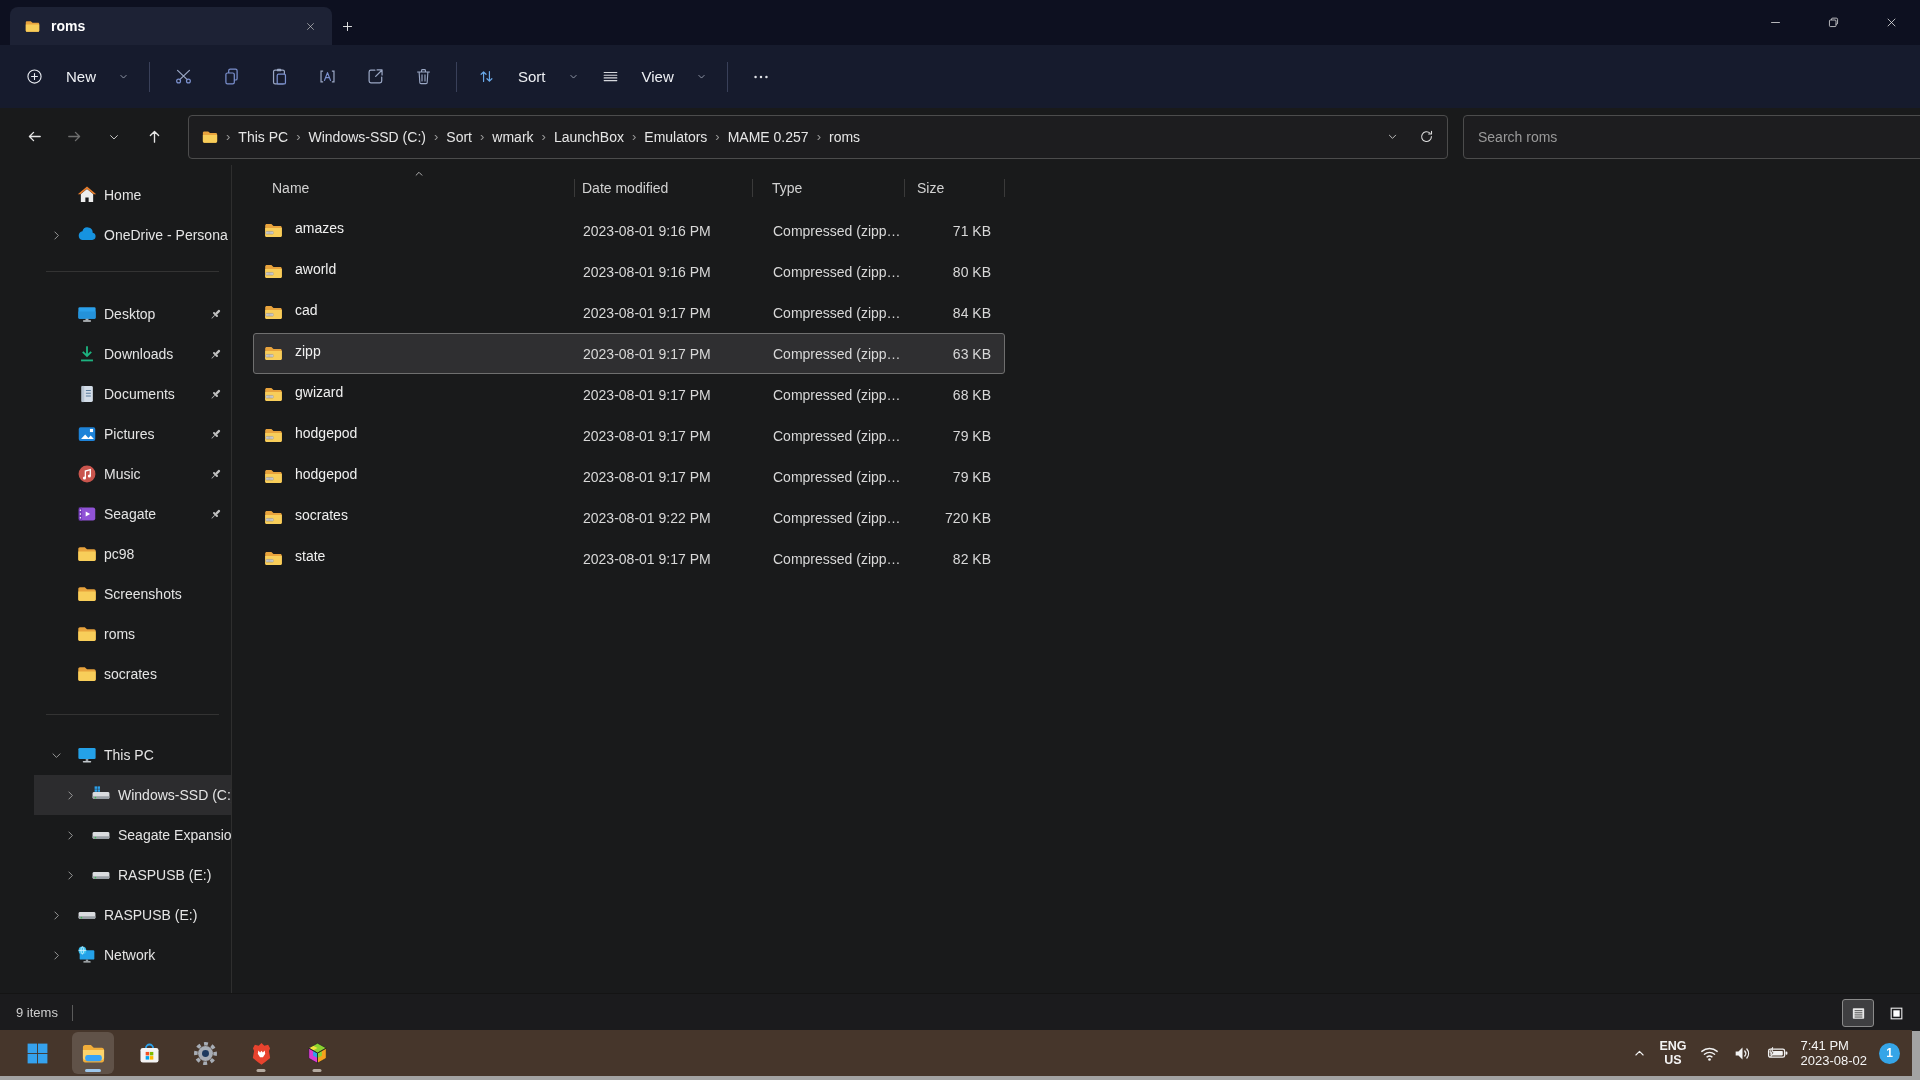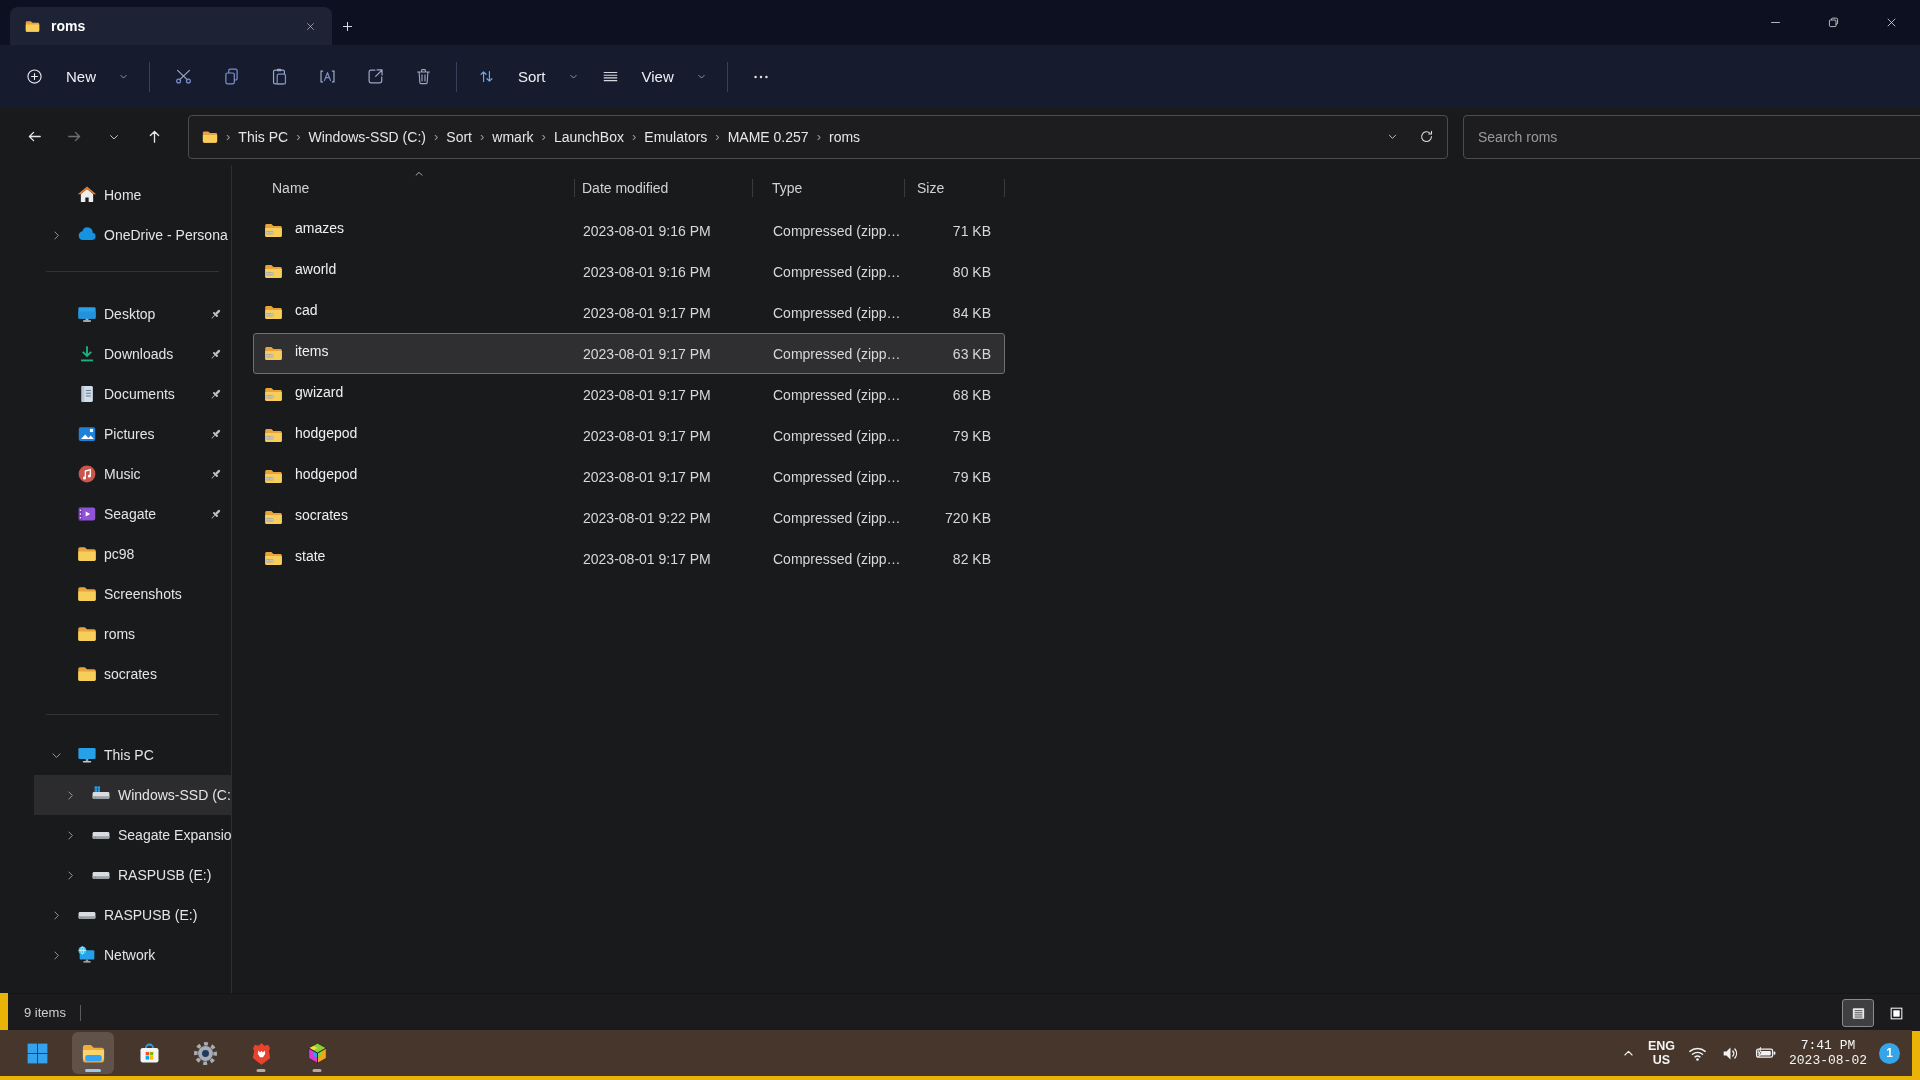--- a/index.html
+++ b/index.html
@@ -1,16 +1,16 @@
 <!DOCTYPE html>
 <html><head>
 <meta charset="utf-8">
 <style>
   html,body{margin:0;padding:0;background:#000;}
-  .screen{position:relative;width:1920px;height:1080px;background:#eab308;overflow:hidden;
+  .screen{position:relative;width:1920px;height:1080px;background:#a3a3a3;overflow:hidden;
           font-family:"Liberation Sans",sans-serif;color:#e8e8e8;font-size:14px;}
   svg{display:block}
   .ic{flex:none}
 
   
   .titlebar{position:absolute;left:0;top:0;right:0;height:45px;background:#0d1020;}
   .tab{position:absolute;left:10px;top:7px;width:300px;height:38px;background:#1d2235;
        border-radius:8px 8px 0 0;display:flex;align-items:center;padding:0 8px 0 14px;gap:10px;}
   .tab-title{font-weight:700;font-size:14px;color:#fff;white-space:nowrap;}
   .tab-close{margin-left:auto;width:28px;height:26px;border-radius:4px;display:flex;align-items:center;justify-content:center;color:#cfcfcf;}
@@ -70,37 +70,37 @@
   .row.sel{background:#2f2f31;border-color:#6f6f6f;}
   .c-name{display:flex;gap:11px;padding-left:9px;color:#f0f0f0;}
   .c-name .ic{width:21px;height:21px;}
   .c-date,.c-type{color:#d8d8d8;}
   .c-date{padding-left:7px;}
   .c-type{padding-left:19px;}
   .c-size{text-align:right;padding-right:15px;color:#d8d8d8;}
 
   
   .statusbar{position:absolute;left:0;right:0;top:993px;height:37px;background:#1b1b1d;border-top:1px solid #141414;
-             display:flex;align-items:center;padding:0 16px;font-size:13px;color:#cfcfcf;margin-left:8px;}
+             display:flex;align-items:center;padding:0 16px;font-size:13px;color:#cfcfcf;}
   .st-sep{width:1px;height:16px;background:#5a5a5a;margin-left:14px;}
   .viewtoggles{position:absolute;right:8px;top:5px;display:flex;gap:6px;}
   .vbtn{width:30px;height:26px;display:flex;align-items:center;justify-content:center;border-radius:3px;border:1px solid transparent;}
   .vbtn.active{background:#3f3f41;border-color:#8a8a8a;}
 
   
   .taskbar{position:absolute;left:0;right:8px;top:1030px;height:46px;background:#46362b;display:flex;align-items:center;}
   .tapps{display:flex;align-items:center;gap:14px;padding-left:16px;}
   .tico{width:42px;height:42px;display:flex;align-items:center;justify-content:center;position:relative;border-radius:6px;}
   .tico svg{width:27px;height:27px;}
   .tico.active{background:rgba(255,255,255,.14);}
   .tico.active::after{content:"";position:absolute;bottom:2px;left:50%;transform:translateX(-50%);width:16px;height:3px;border-radius:2px;background:#9ec7ec;}
   .tico.dot::after{content:"";position:absolute;bottom:2px;left:50%;transform:translateX(-50%);width:9px;height:3px;border-radius:2px;background:#b3a99f;}
   .tray{margin-left:auto;display:flex;align-items:center;gap:12px;padding-right:12px;}
   .lang{font-size:12.5px;line-height:14px;font-weight:700;text-align:center;color:#f4f4f4;}
-  .clock{font-size:13px;line-height:15.5px;text-align:center;color:#f4f4f4;font-family:Liberation Mono, monospace;}
+  .clock{font-size:13px;line-height:15.5px;text-align:left;color:#f4f4f4;}
   .badge{width:21px;height:21px;border-radius:50%;background:#35a5e8;color:#fff;font-size:12px;font-weight:700;
          display:flex;align-items:center;justify-content:center;}
 </style>
 </head>
 <body>
 
 <svg width="0" height="0" style="position:absolute">
 <defs>
 <symbol id="i-chev" viewBox="0 0 24 24">
         <path d="M9 5.5l6.5 6.5L9 18.5" fill="none" stroke="currentColor" stroke-width="1.8" stroke-linecap="round" stroke-linejoin="round"></path>
@@ -697,21 +697,21 @@
             </div>
           <div class="c-date">2023-08-01 9:17 PM</div>
           <div class="c-type">Compressed (zipp…</div>
           <div class="c-size">84 KB</div>
         </div>
         <div class="row sel">
           <div class="c-name">
               <svg class="ic">
                 <use href="#i-zip"></use>
               </svg>
-              <span>items</span>
+              <span>zipp</span>
             </div>
           <div class="c-date">2023-08-01 9:17 PM</div>
           <div class="c-type">Compressed (zipp…</div>
           <div class="c-size">63 KB</div>
         </div>
         <div class="row">
           <div class="c-name">
               <svg class="ic">
                 <use href="#i-zip"></use>
               </svg>

